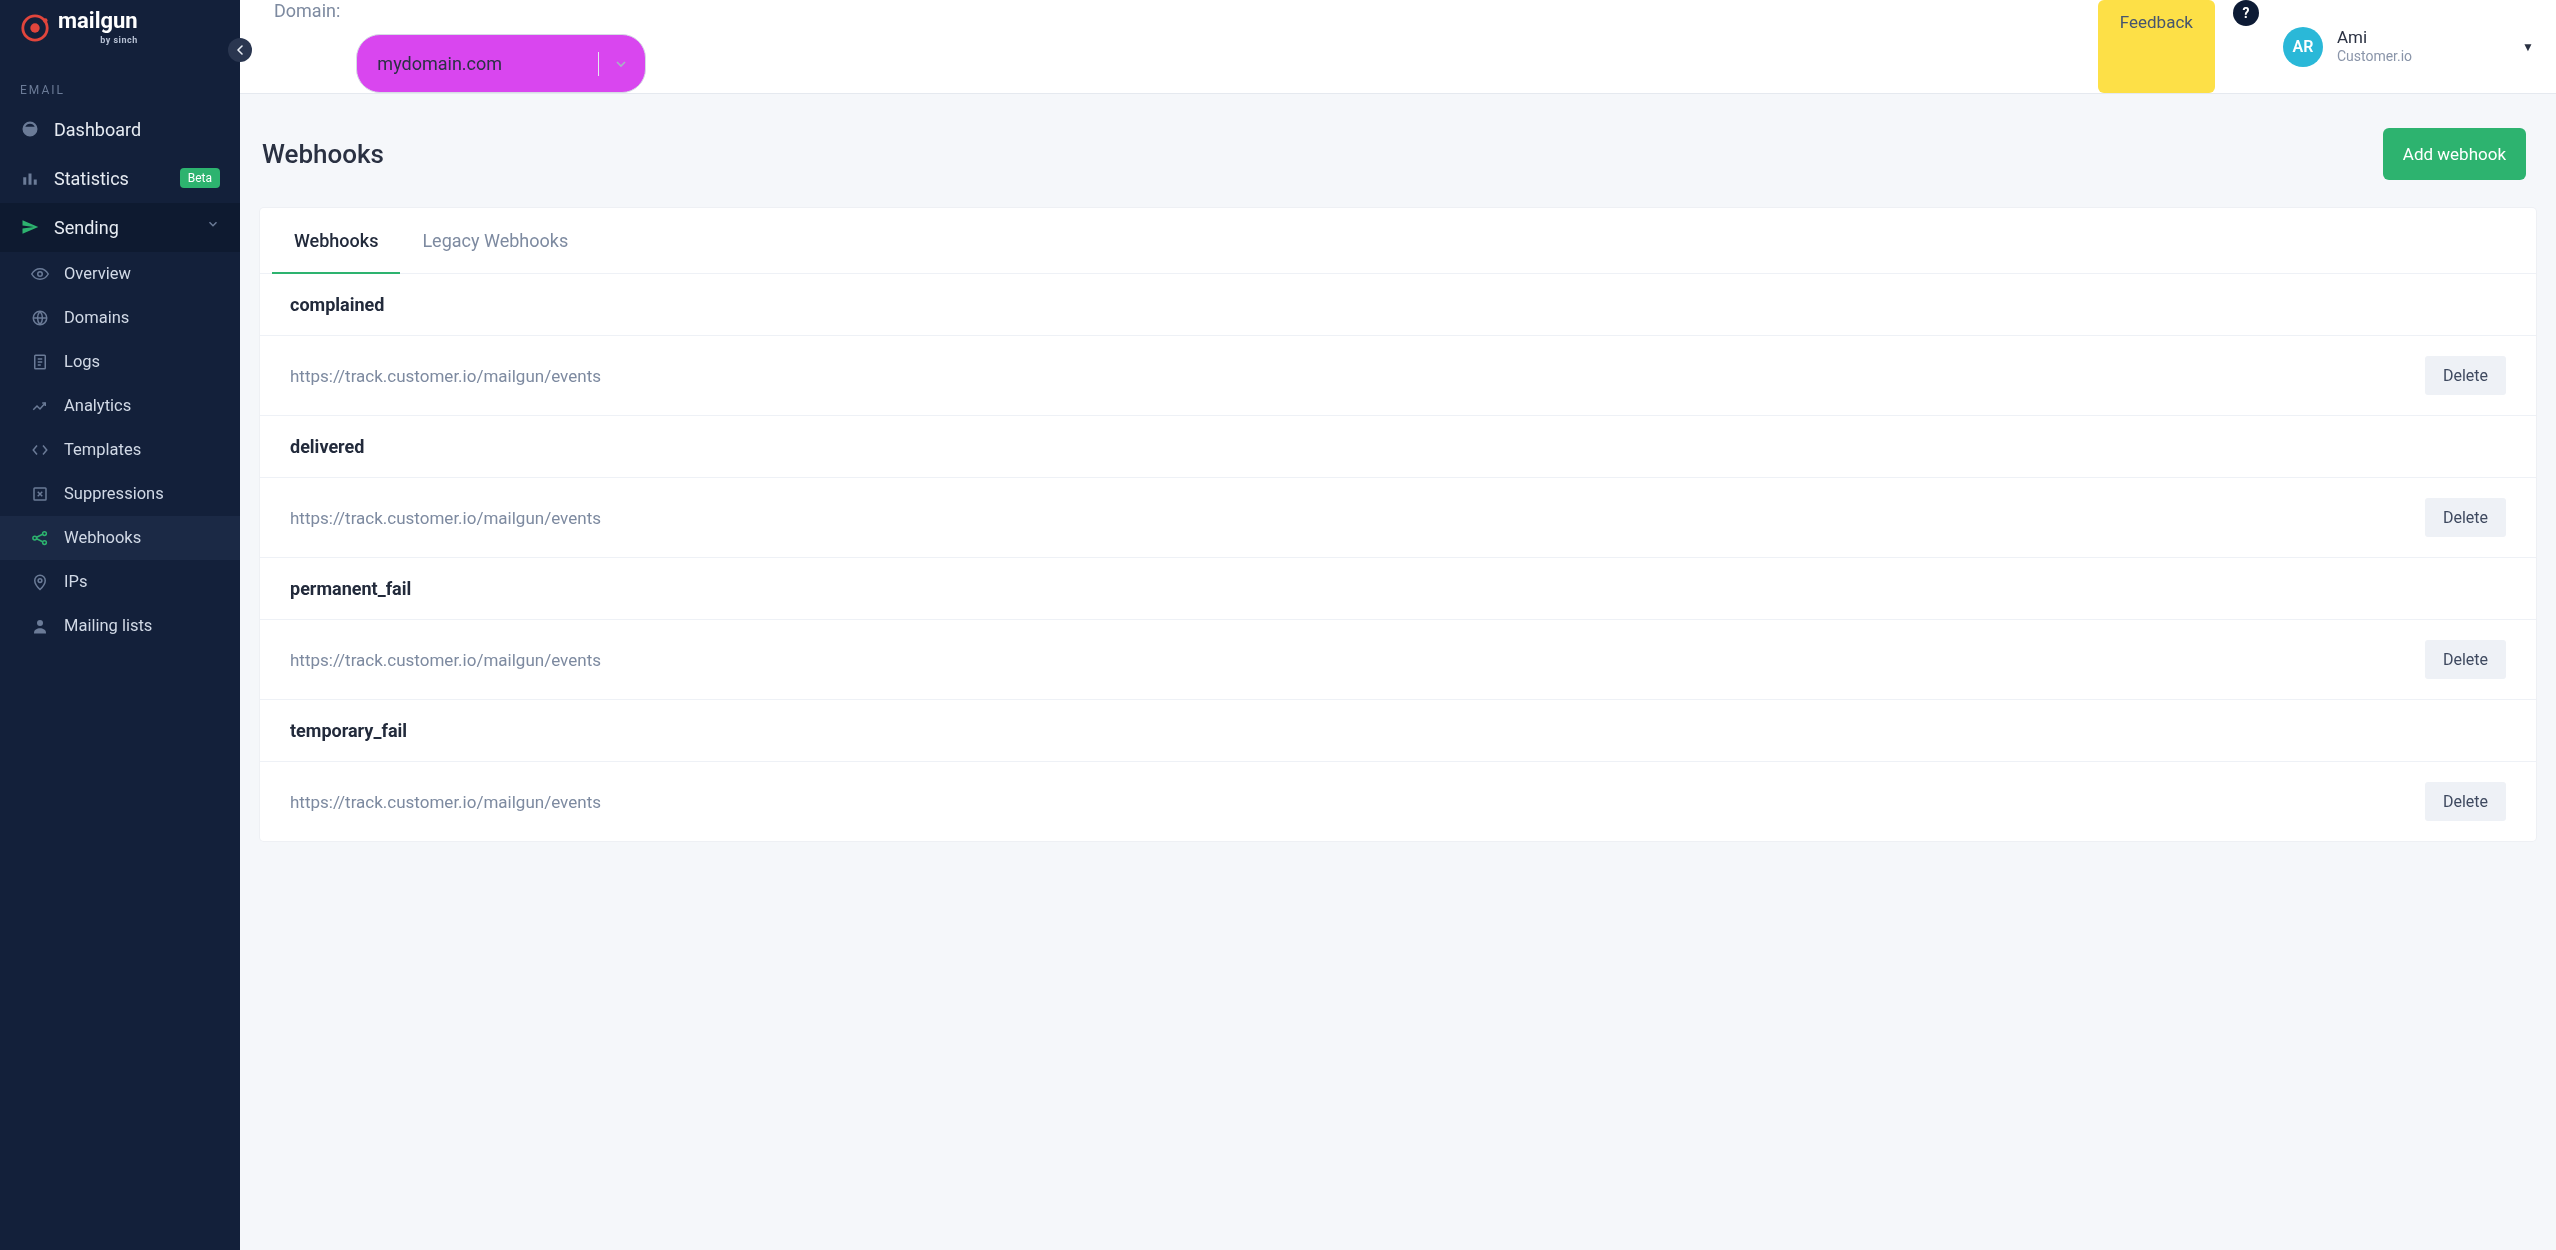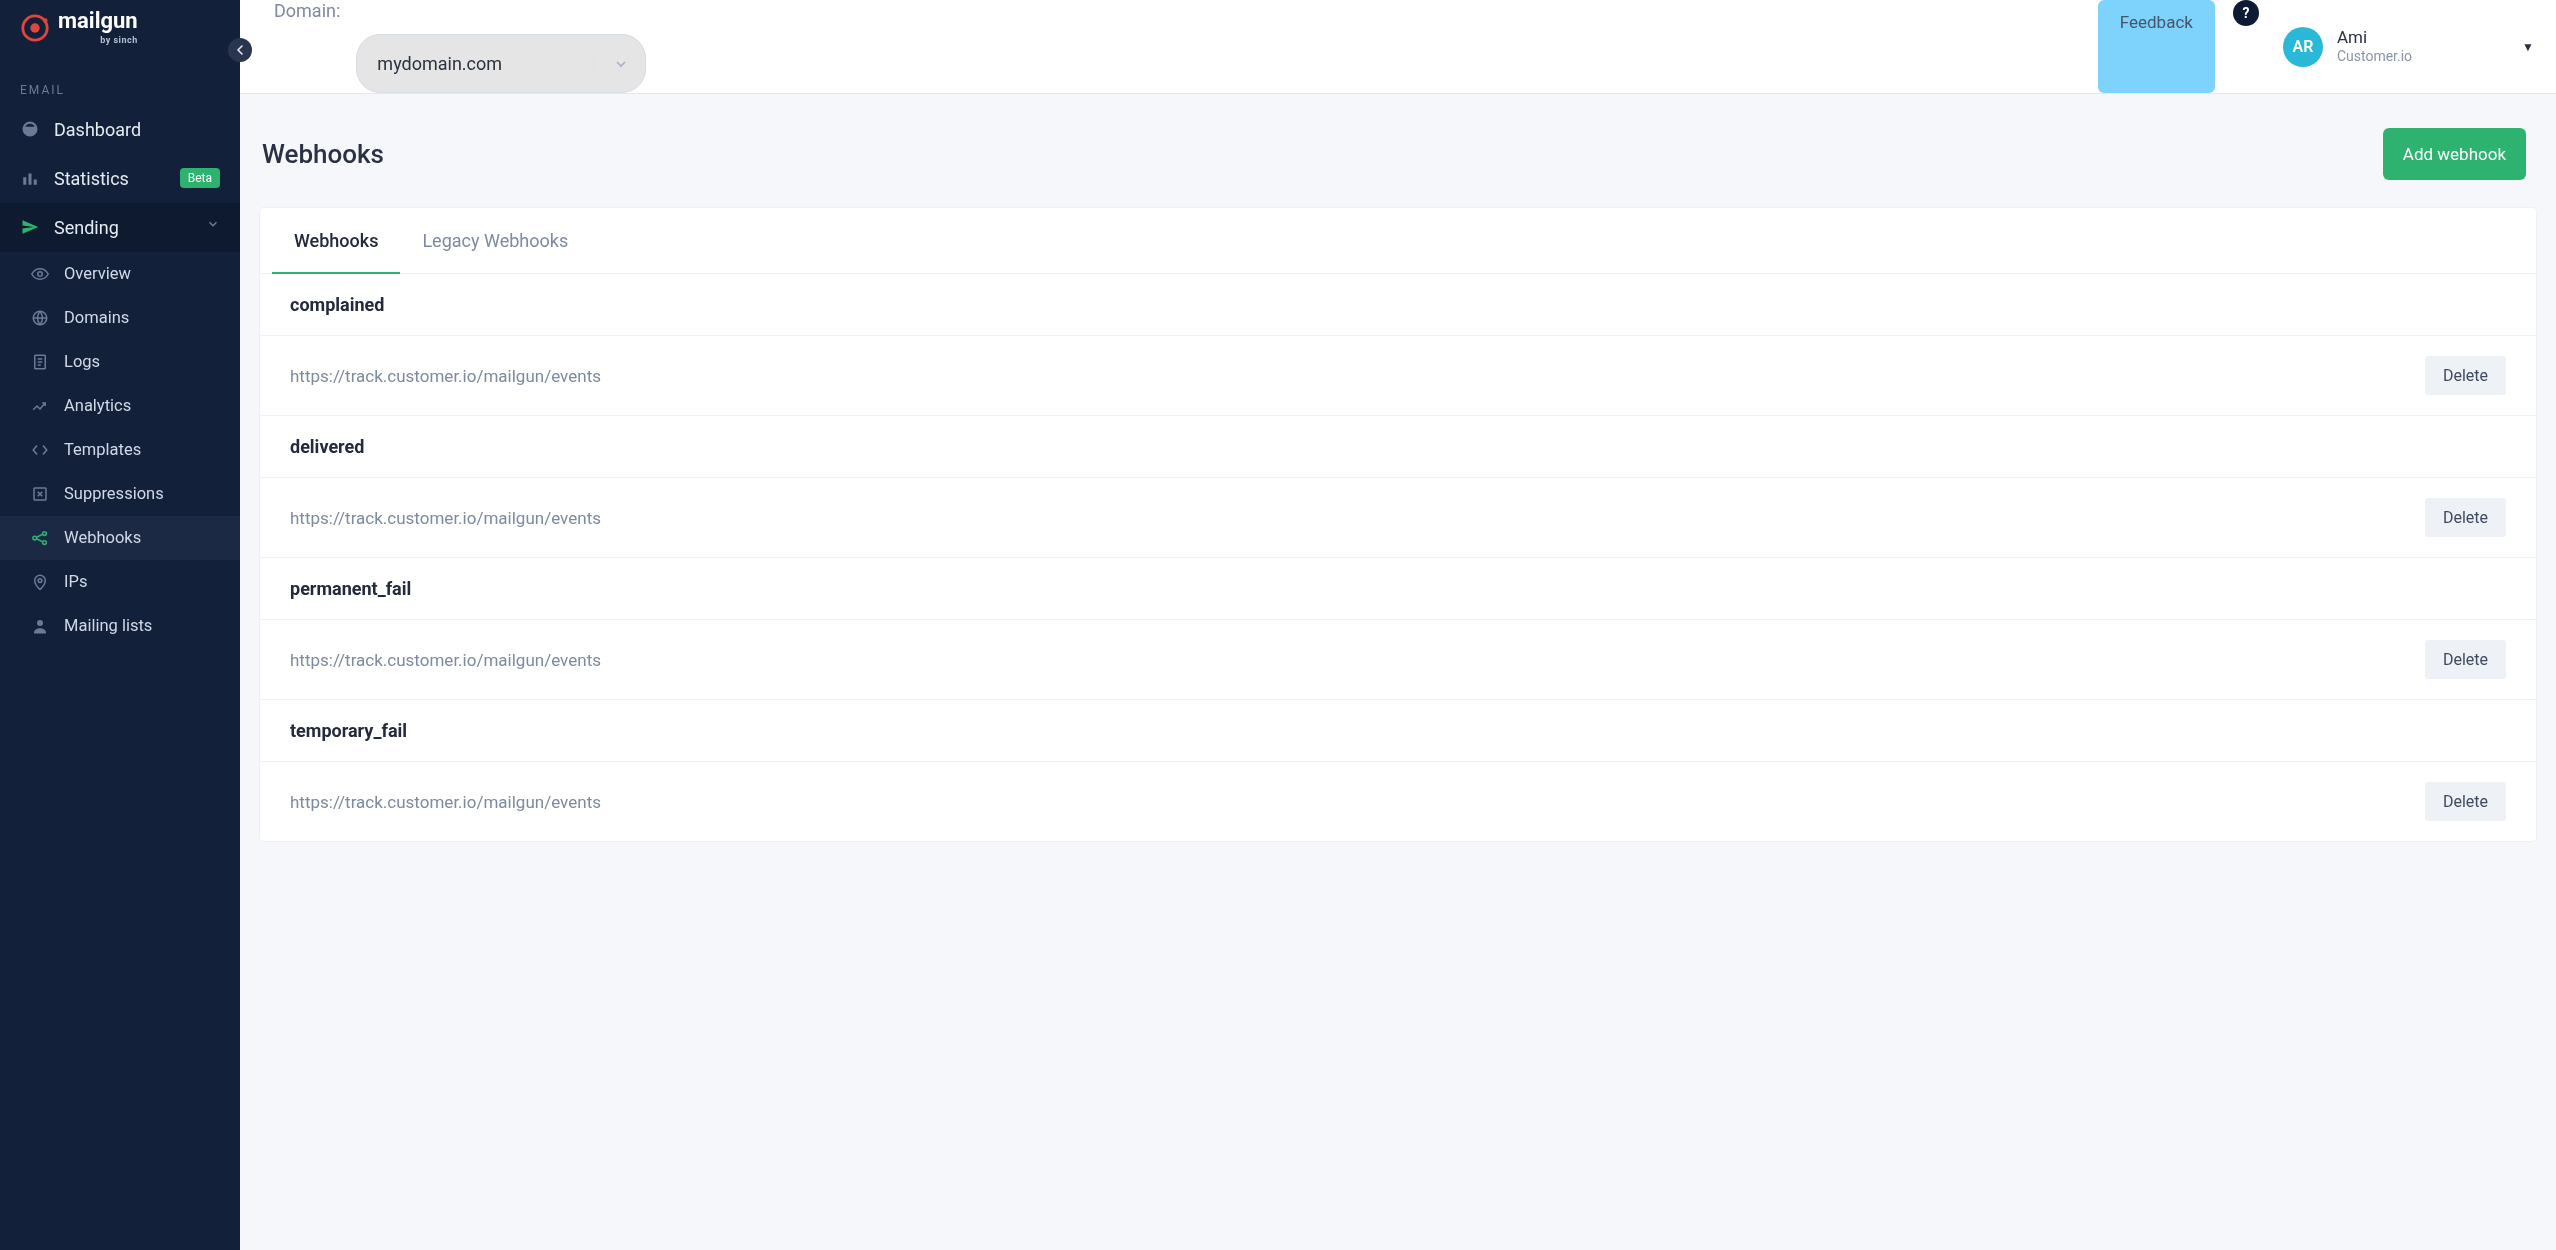--- a/index.html
+++ b/index.html
@@ -97,34 +97,34 @@
     padding: 0 22px;
   }
   .domain-label { font-size: 18px; color: #7d8aa0; margin-right: 16px; margin-left: 12px;}
   .domain-select {
     display: flex;
     align-items: center;
     border: 1px solid #d6dce5;
     border-radius: 24px;
     padding: 8px 10px 8px 20px;
     min-width: 290px;
-    background: #e5e5e5;
+    background: #d946ef;
     cursor: pointer;
     margin-top: 34px;
   }
   .domain-select .value { font-size: 18px; color: #2a3142; }
   .domain-select .caret {
     margin-left: auto;
     border-left: 1px solid #e5e9ef;
     padding: 4px 6px 4px 14px;
     color: #a8b2c4;
   }
   .topbar-spacer { flex: 1; }
   .feedback-btn {
-    background: #7dd3fc;
+    background: #fde047;
     color: #46556e;
     font-size: 17px;
     padding: 12px 22px;
     border-radius: 6px;
     cursor: pointer;
     margin-right: 18px;
   }
   .help-btn {
     width: 26px; height: 26px;
     border-radius: 50%;

